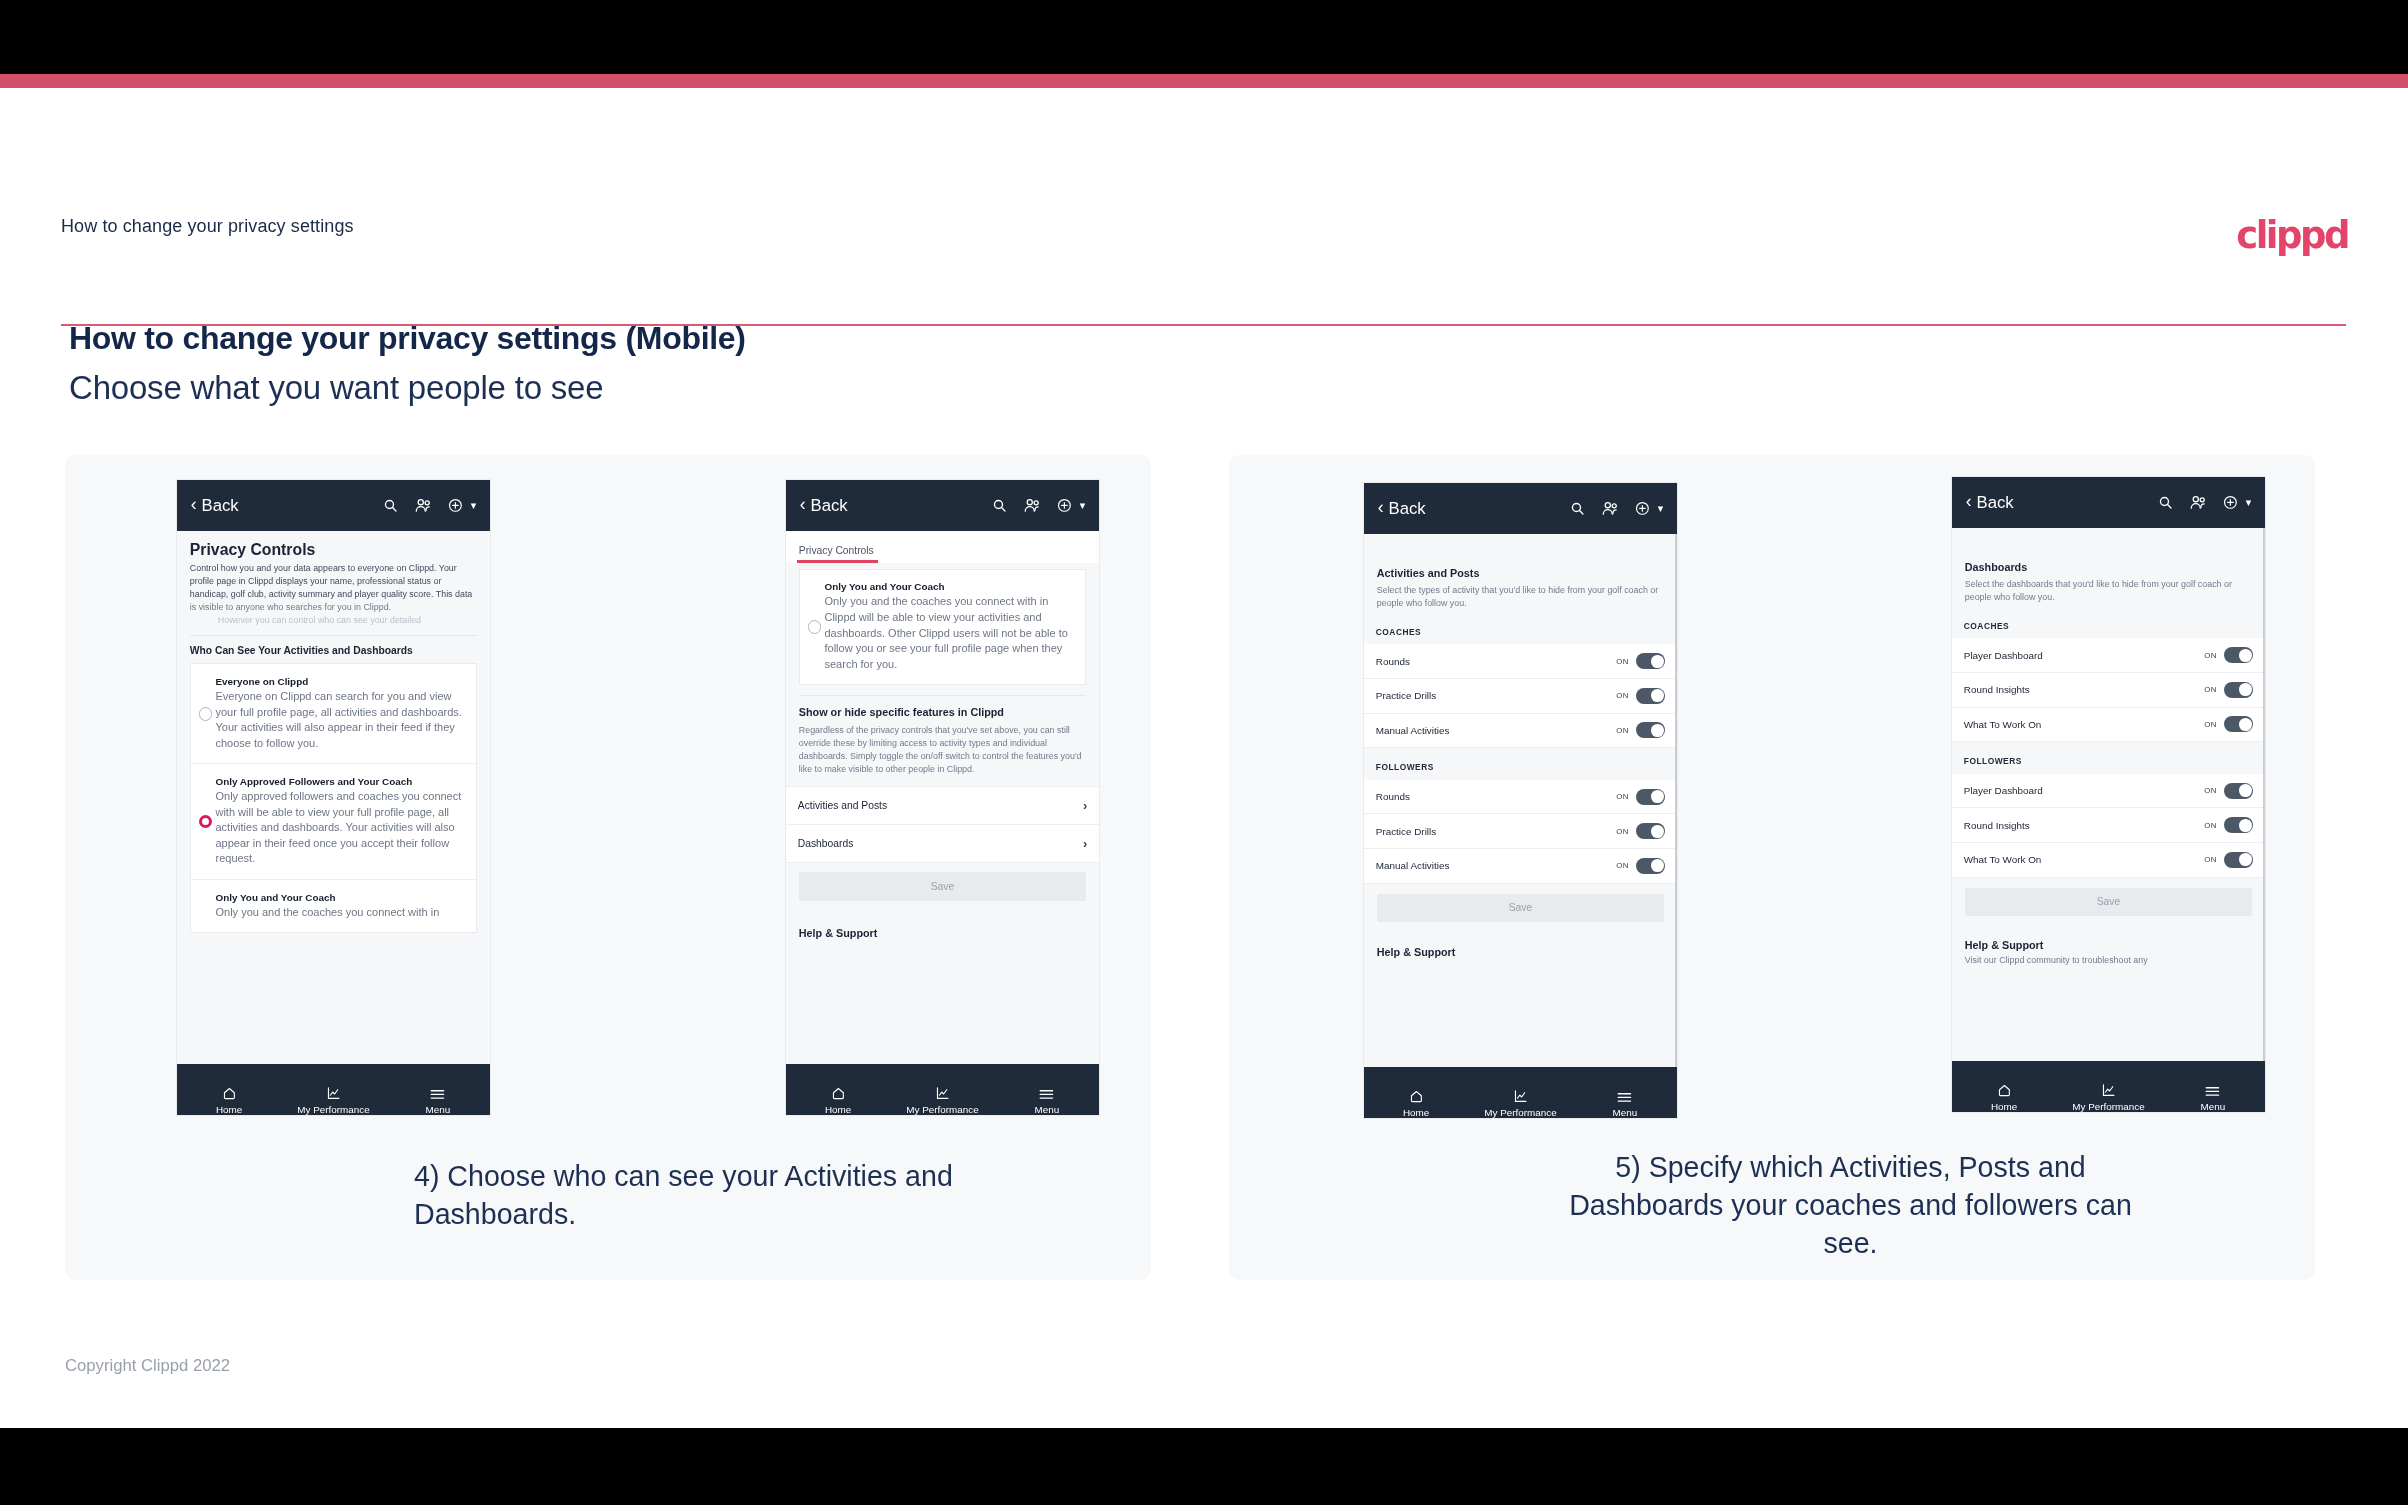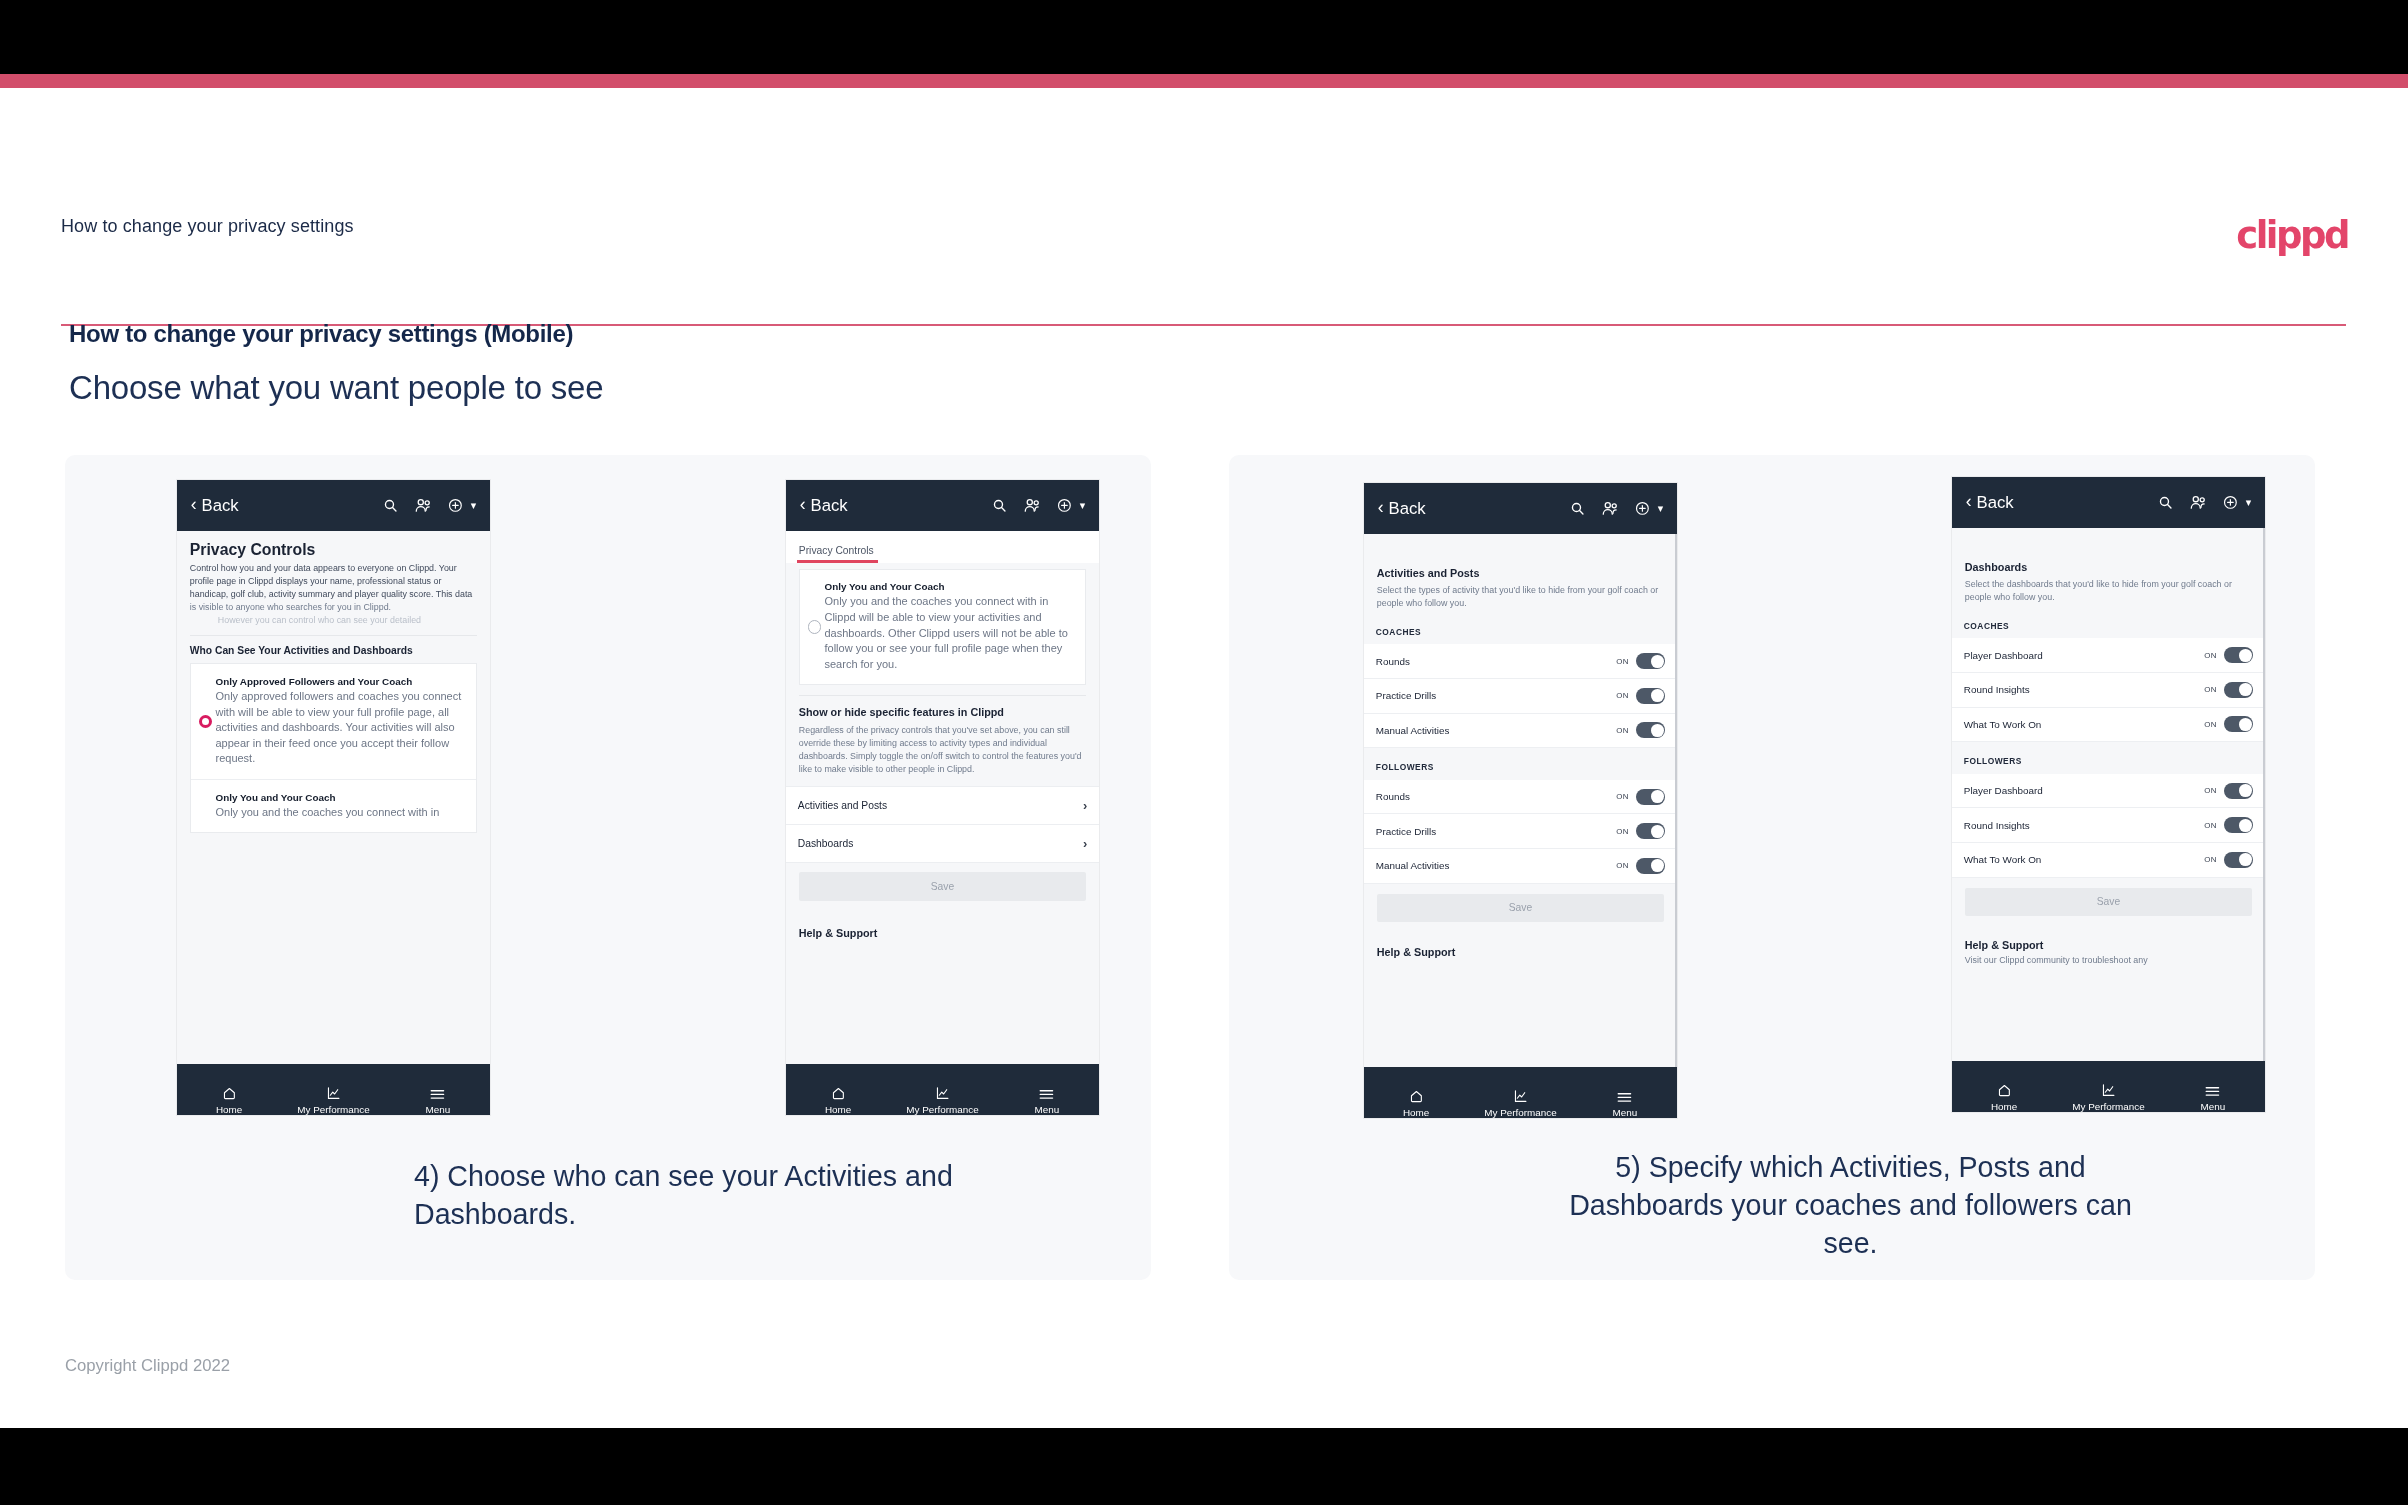--- a/index.html
+++ b/index.html
@@ -32,21 +32,21 @@
   .logo {
     position:absolute; right:61px; top:126px;
     font-size:37px; font-weight:bold; color:#e3456a;
     letter-spacing:-2.5px;
     font-family:"DejaVu Sans", sans-serif;
   }
 
   
   .main-title {
     position:absolute; left:69px; top:320px;
-    font-size:24px; font-weight:bold; color:#14274a; letter-spacing:-0.3px;
+    font-size:32px; font-weight:bold; color:#14274a; letter-spacing:-0.3px;
   }
   .sub-title {
     position:absolute; left:69px; top:369px;
     font-size:33px; color:#1d3054; letter-spacing:-0.2px;
   }
 
   
   .panel {
     position:absolute; background:#f7f8fa; border-radius:9.9px;
   }
@@ -220,20 +220,27 @@
       <div class="p-body" style="margin-top:3px;">Control how you and your data appears to everyone on Clippd. Your profile page in Clippd displays your name, professional status or handicap, golf club, activity summary and player quality score. This data</div>
       <div class="p-body fade1">is visible to anyone who searches for you in Clippd.</div>
       <div class="p-body fade2">However you can control who can see your detailed</div>
     </div>
     <div class="divider-line" style="margin-top:8.9px;"></div>
     <div class="sect-pad" style="padding-top:8.9px; padding-bottom:6.9px;">
       <div class="p-h2">Who Can See Your Activities and Dashboards</div>
     </div>
     <div class="white-card" style="margin:0 12.8px;">
       <div class="opt-row">
+        <span class="radio"></span>
+        <div>
+          <div class="opt-title">Everyone on Clippd</div>
+          <div class="opt-desc">Everyone on Clippd can search for you and view your full profile page, all activities and dashboards. Your activities will also appear in their feed if they choose to follow you.</div>
+        </div>
+      </div>
+      <div class="opt-row">
         <span class="radio sel"></span>
         <div>
           <div class="opt-title">Only Approved Followers and Your Coach</div>
           <div class="opt-desc">Only approved followers and coaches you connect with will be able to view your full profile page, all activities and dashboards. Your activities will also appear in their feed once you accept their follow request.</div>
         </div>
       </div>
       <div class="opt-row" style="padding-left:7.9px;">
         <span class="radio" style="visibility:hidden;"></span>
         <div>
           <div class="opt-title">Only You and Your Coach</div>

